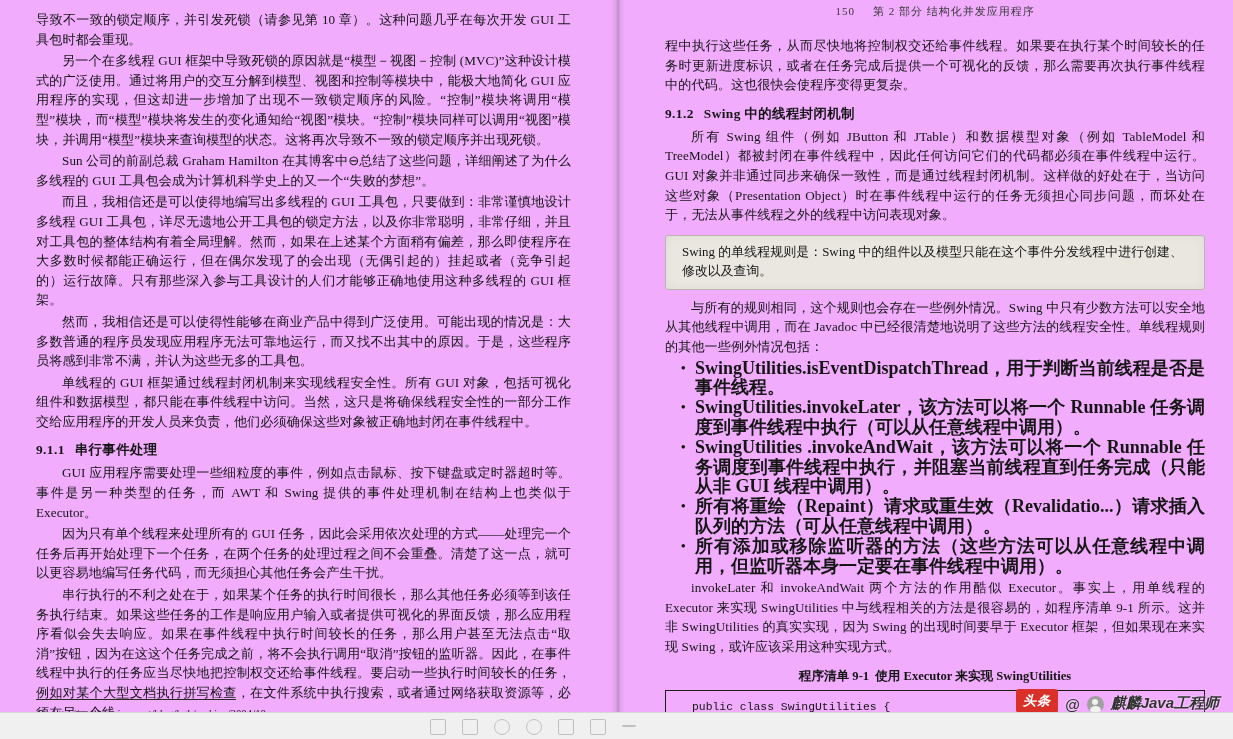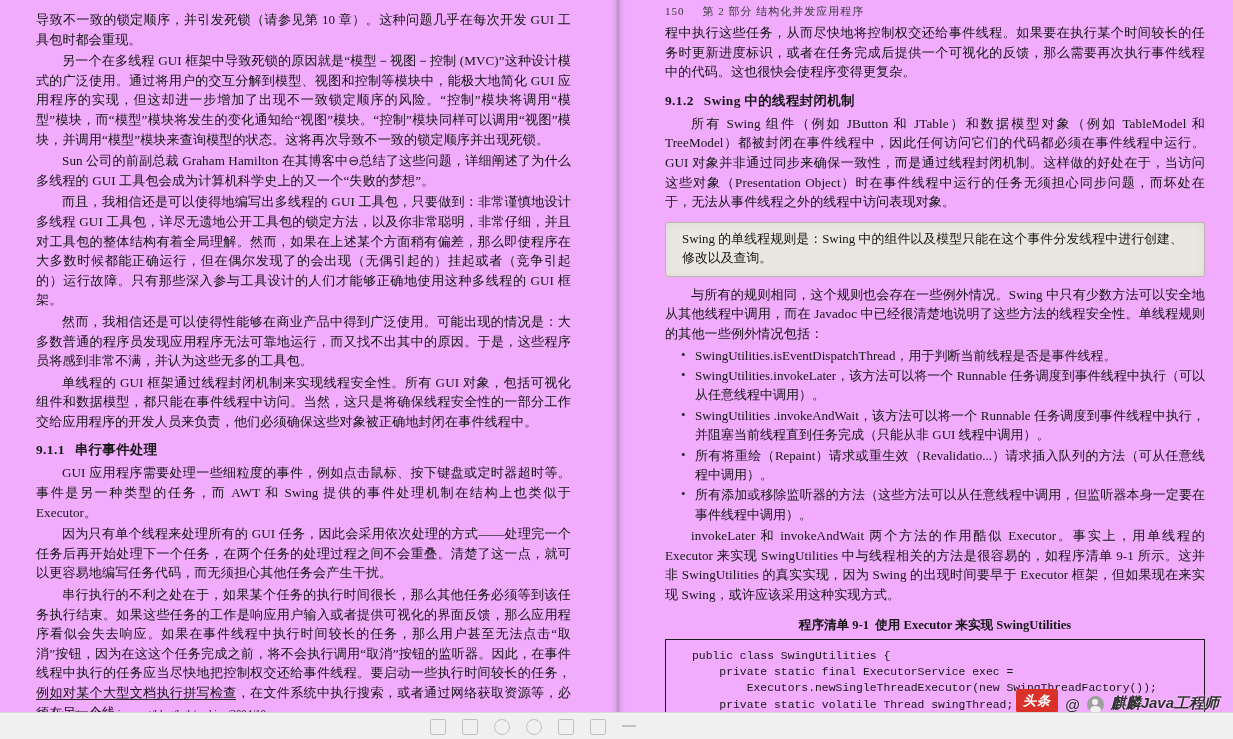--- a/index.html
+++ b/index.html
@@ -52,22 +52,23 @@
     text-align: justify;
     text-justify: inter-ideograph;
     letter-spacing: 0.1px;
   }
   p.ind { text-indent: 26px; }
 
   .running-head {
     font-size: 11px;
     color: #3b3b3b;
     letter-spacing: 1px;
-    margin-bottom: 4px;
+    margin-bottom: 17px;
     white-space: nowrap;
+    text-align: center;
   }
   .running-head .pg { margin-right: 18px; }
 
   h3.sec {
     font-size: 13.4px;
     font-weight: bold;
     margin: 10px 0 4px 0;
     letter-spacing: 0.4px;
   }
   h3.sec .num { margin-right: 10px; }
@@ -86,24 +87,25 @@
     filter: blur(0.15px);
   }
 
   ul.bullets {
     margin: 2px 0 2px 0;
     padding-left: 30px;
     list-style: none;
   }
   ul.bullets li {
     position: relative;
-    font-size: 13px;
+    font-size: 18px;
     line-height: 19.4px;
     text-align: justify;
     margin-bottom: 1px;
+    font-weight: bold;
   }
   ul.bullets li::before {
     content: "\2022";
     position: absolute;
     left: -14px;
     top: -1px;
     font-size: 13px;
   }
 
   .listing-title {

